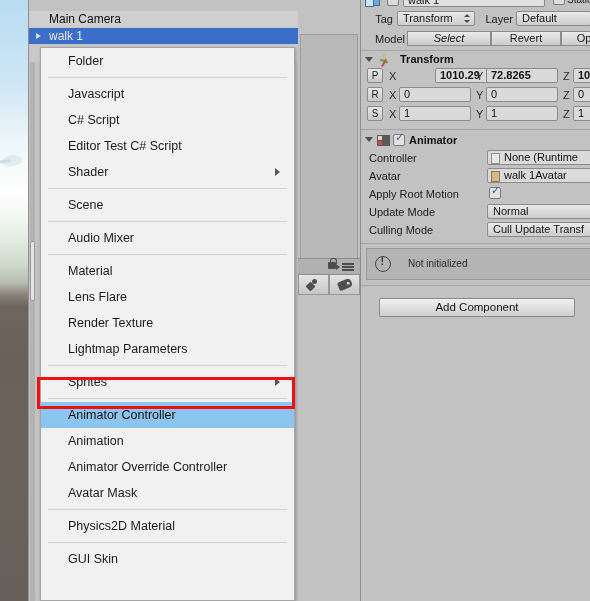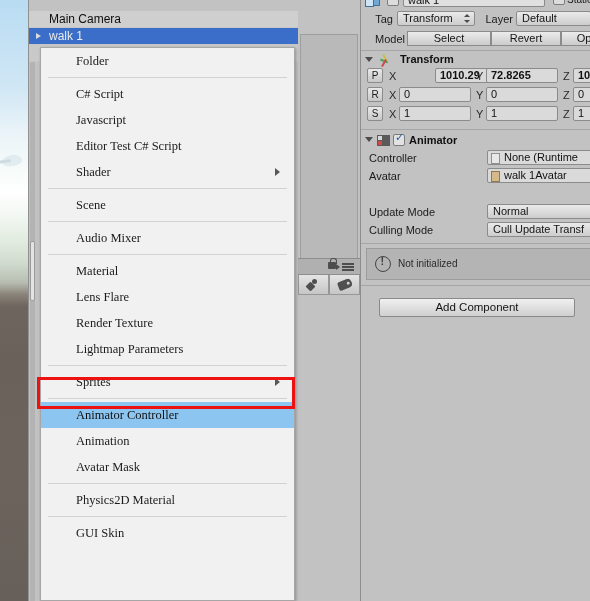--- a/index.html
+++ b/index.html
@@ -281,21 +281,21 @@
   }
   .notice-ic{
     position:absolute; left:8px; top:7px; width:16px;height:16px;
     border:1.6px solid #444; border-radius:50%;
   }
   .notice-ic:after{
     content:"!"; position:absolute; left:4.5px; top:-2px;
     font-size:11px; font-weight:bold; color:#444;
   }
   .notice-txt{
-    position:absolute; left:31px; top:9px; font-size:10px; color:#2a2a2a;text-align:center;
+    position:absolute; left:41px; top:9px; font-size:10px; color:#2a2a2a;text-align:center;
   }
   .add-comp{
     position:absolute; left:18px; width:196px; height:19px;
     background: linear-gradient(to bottom, #f0f0f0, #cfcfcf);
     border:1px solid #8a8a8a; border-radius:2px;
     font-size:11.5px; text-align:center; line-height:17px; color:#141414;
   }
   .insp-val-obj{
     position:absolute; height:15px;
     background:#dadada; border:1px solid #8b8b8b; border-radius:2px;
@@ -317,23 +317,22 @@
 
   
   .ctx-menu {
     position: absolute; left: 40px; top: 47px; width: 255px; height: 554px;
     background: #f1f1f1;
     border: 1px solid #a6a6a6;
     box-shadow: 1px 1px 3px rgba(0,0,0,.28);
   }
   .ctx-item {
     position: relative; height: 26px; line-height: 26px;
-    padding-left: 35px; font-size: 12.5px; color: #1b1b1b;
+    padding-left: 27px; font-size: 12.5px; color: #1b1b1b;
     white-space: nowrap;
-    font-family: Liberation Serif, serif;
   }
   .ctx-item.hl {
     background: #8cc5ef;
     color: #101010;
   }
   .ctx-item .sub {
     position: absolute; right: 14px; top: 9px;
     width: 0; height: 0;
     border-left: 5px solid #585858;
     border-top: 4px solid transparent;
@@ -425,21 +424,21 @@
         <span class="arrows"></span>
       </div>
       <span class="lbl-right" style="left:118px; top:0px; width:34px;">Layer</span>
       <div class="dropdown" style="left:155px; top:0px; width:75px;">
         <span>Default</span>
       </div>
     </div>
 
     <div class="insp-row" style="top:31px;">
       <span class="lbl-right" style="left:0px; top:0px; width:44px;">Model</span>
-      <div class="btn" style="left:46px; top:0px; width:84px;">Select</div>
+      <div class="btn" style="left:46px; top:0px; width:84px;font-style:italic;">Select</div>
       <div class="btn" style="left:130px; top:0px; width:70px;">Revert</div>
       <div class="btn" style="left:200px; top:0px; width:46px;">Op</div>
     </div>
 
     <div class="sep-line" style="top:50px;"></div>
 
     <div class="comp-header" style="top:52px;">
       <span class="foldout"></span>
       <span class="transform-icon">
         <span class="a"></span>
@@ -497,20 +496,24 @@
     </div>
 
     <div class="insp-row" style="top:168px;">
       <span class="lbl-right" style="left:8px;top:0;">Avatar</span>
       <div class="insp-val-obj" style="left:126px; top:0; width:110px;">
         <span class="mini-ic av"></span>
         <span>walk 1Avatar</span>
       </div>
     </div>
 
+    <div class="insp-row" style="top:186px;">
+      <span class="lbl-right" style="left:8px;top:0;">Apply Root Motion</span>
+      <span class="chk on" style="left:128px; top:1px;"></span>
+    </div>
 
     <div class="insp-row" style="top:204px;">
       <span class="lbl-right" style="left:8px;top:0;">Update Mode</span>
       <div class="dropdown" style="left:126px; top:0; width:110px;">
         <span>Normal</span>
       </div>
     </div>
 
     <div class="insp-row" style="top:222px;">
       <span class="lbl-right" style="left:8px;top:0;">Culling Mode</span>
@@ -529,22 +532,22 @@
     <div class="sep-line" style="top:285px;"></div>
 
     <div class="add-comp" style="top:298px;">Add Component</div>
   </div>
 
   <div class="ctx-menu">
 
     <div class="ctx-item">Folder</div>
     <div class="ctx-sep"></div>
 
+    <div class="ctx-item">Javascript</div>
     <div class="ctx-item">C# Script</div>
-    <div class="ctx-item">Javascript</div>
     <div class="ctx-item">Editor Test C# Script</div>
     <div class="ctx-item">
       <span>Shader</span>
       <span class="sub"></span>
     </div>
     <div class="ctx-sep"></div>
 
     <div class="ctx-item">Scene</div>
     <div class="ctx-sep"></div>
 
@@ -558,20 +561,21 @@
     <div class="ctx-sep"></div>
 
     <div class="ctx-item">
       <span>Sprites</span>
       <span class="sub"></span>
     </div>
     <div class="ctx-sep"></div>
 
     <div class="ctx-item hl">Animator Controller</div>
     <div class="ctx-item">Animation</div>
+    <div class="ctx-item">Animator Override Controller</div>
     <div class="ctx-item">Avatar Mask</div>
     <div class="ctx-sep"></div>
 
     <div class="ctx-item">Physics2D Material</div>
     <div class="ctx-sep"></div>
 
     <div class="ctx-item">GUI Skin</div>
 
   </div>
 

